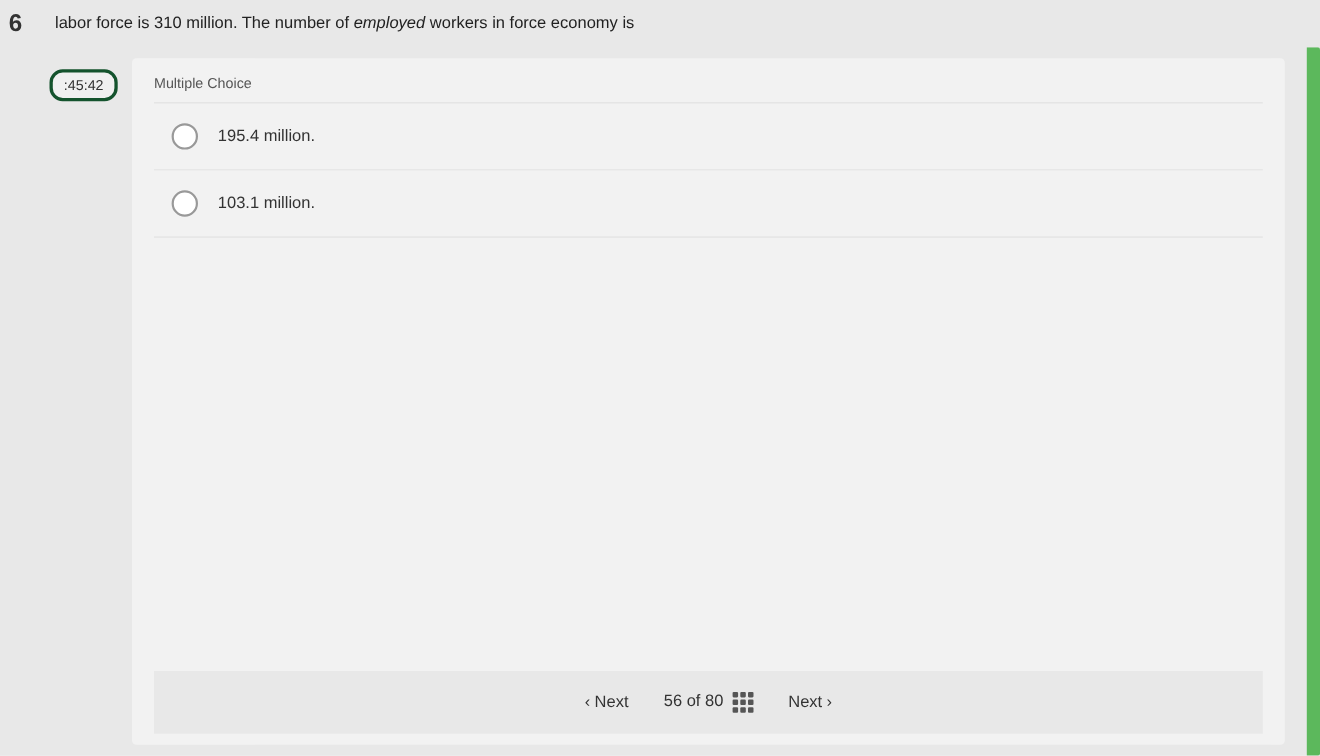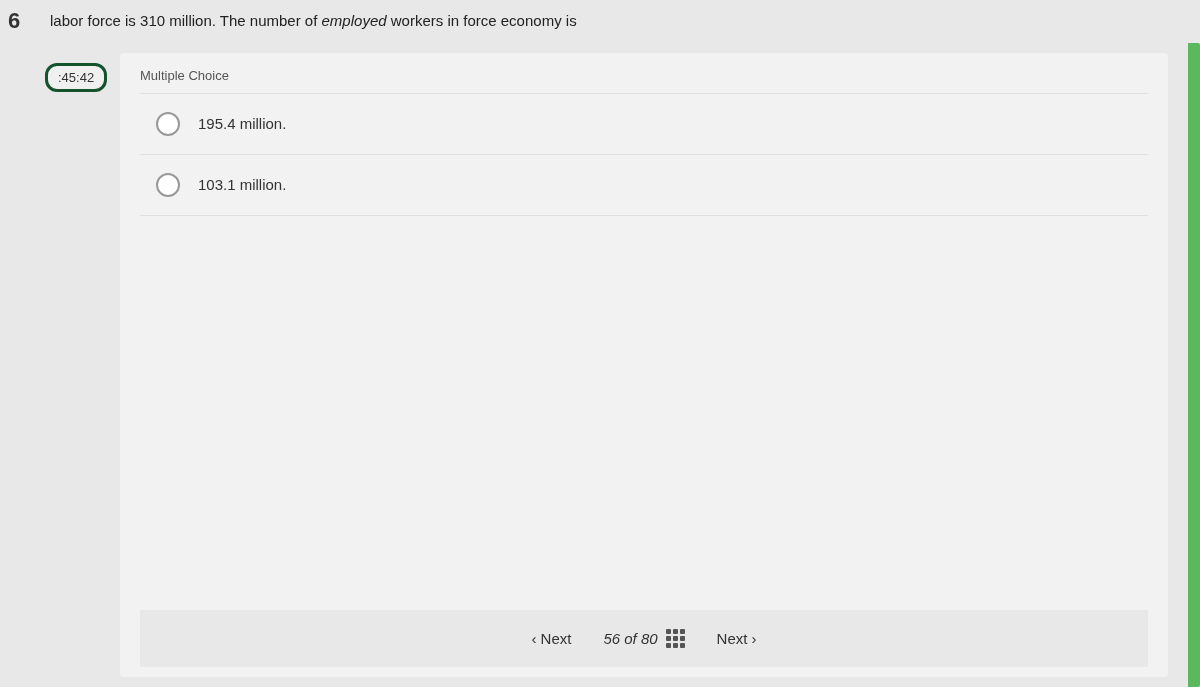--- a/index.html
+++ b/index.html
@@ -135,23 +135,22 @@
       display: flex;
       align-items: center;
       gap: 4px;
       padding: 6px 12px;
     }
 
     .page-info {
       font-size: 15px;
       color: #333;
       display: flex;
-      align-items: center;
+      align-items: flex-start;
       gap: 8px;
-      font-style: italic;
     }
 
     .grid-icon {
       display: inline-grid;
       grid-template-columns: repeat(3, 5px);
       grid-template-rows: repeat(3, 5px);
       gap: 2px;
     }
 
     .grid-dot {

